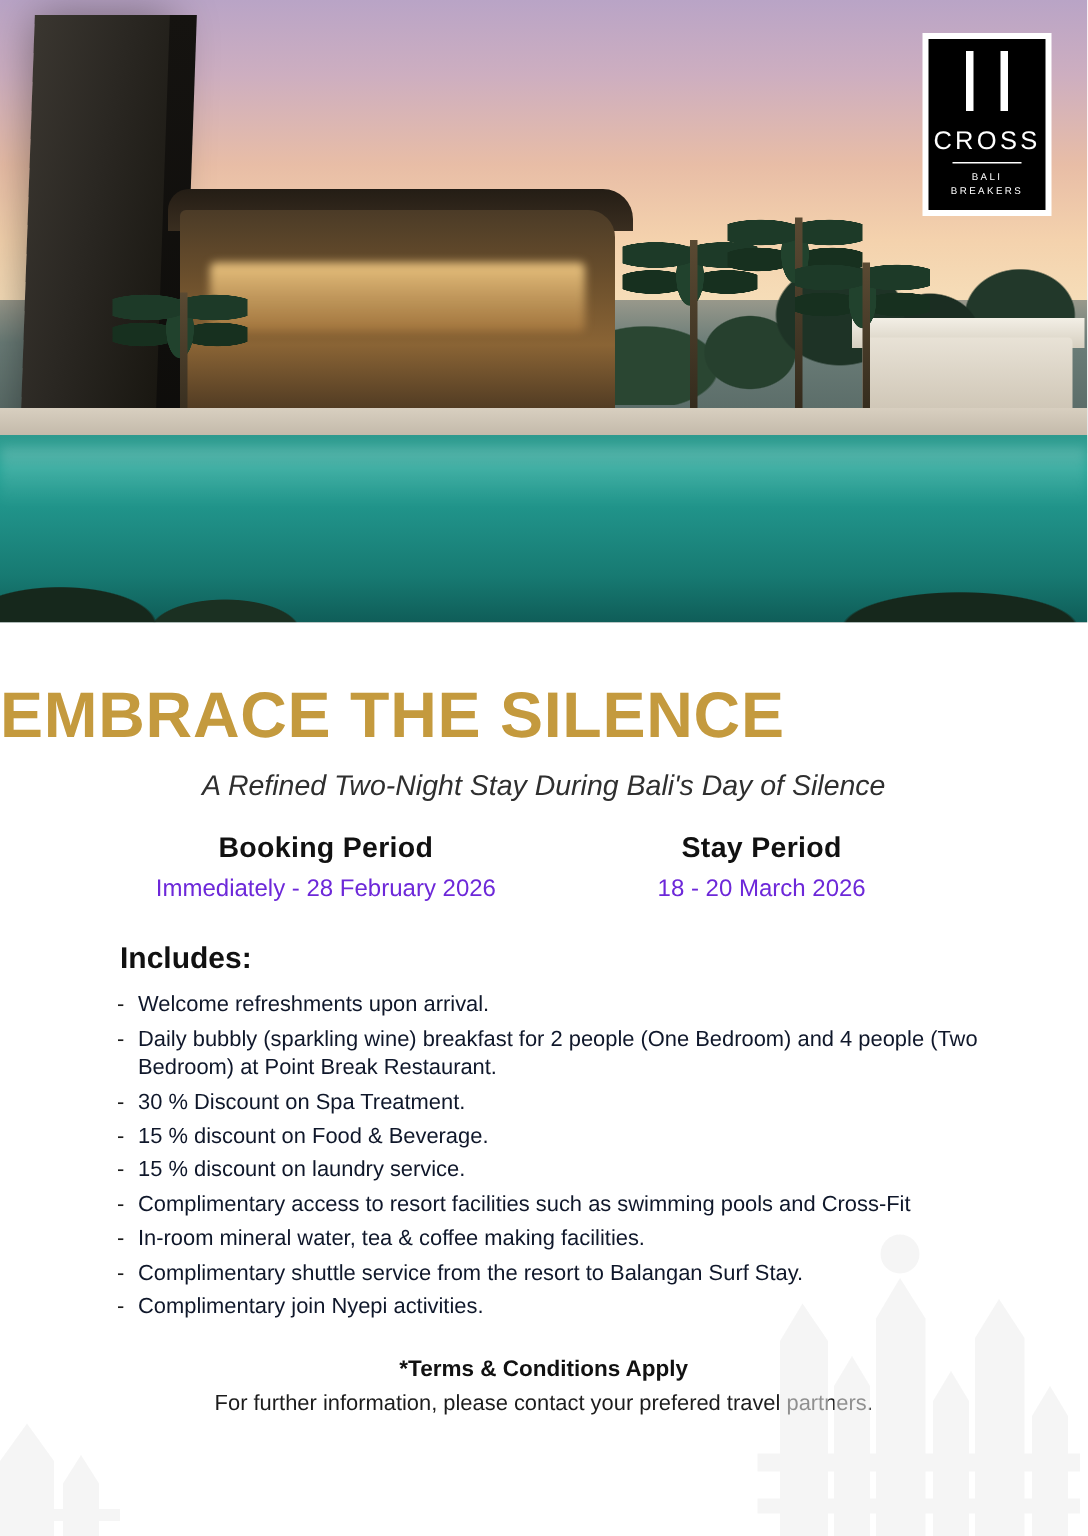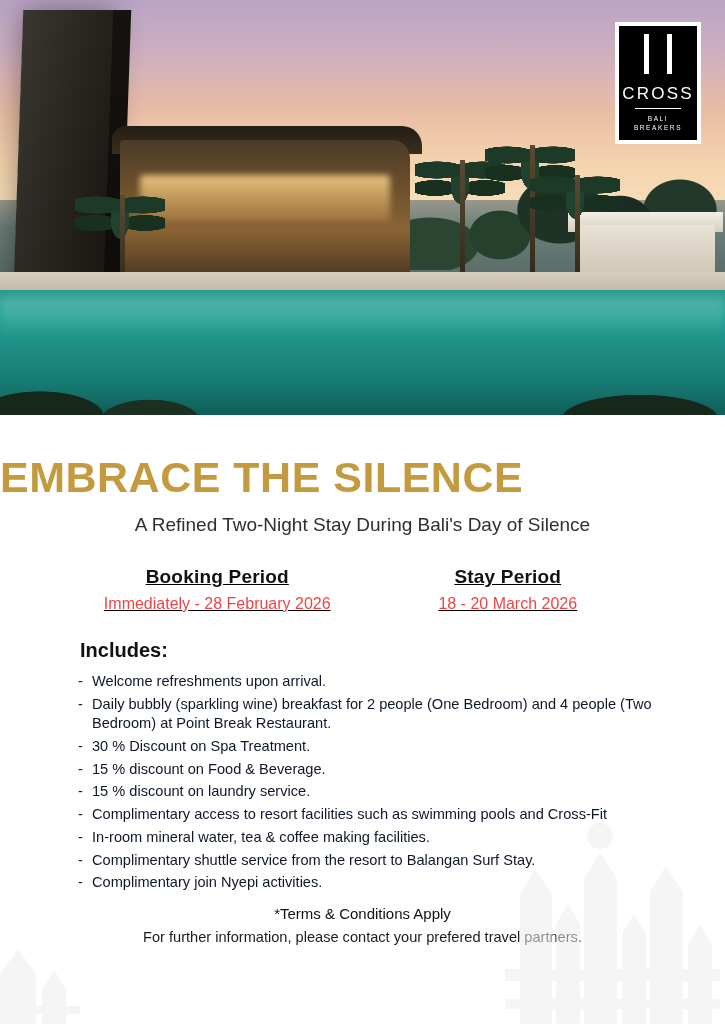--- a/index.html
+++ b/index.html
@@ -174,35 +174,35 @@
     font-size:43px;
     letter-spacing:.5px;
     font-weight:bold;
     color:#c49a3e;
     font-family:"Liberation Sans", sans-serif;
   }
   .subtitle {
     text-align:center;
     margin-top:12px;
     font-size:19px;
+    font-style:italic;
     color:#2f2f2f;
     font-family:"Liberation Sans", sans-serif;
   }
   .periods {
     display:flex;
-    margin-top:30px;
+    margin-top:19px;
     padding:0 72px;
-    text-decoration:underline;
   }
   .period { flex:1; text-align:center; }
   .period-title {
     font-size:19px; font-weight:bold; color:#111; letter-spacing:.2px;
   }
   .period-value {
-    font-size:16px; color:#ef4444; margin-top:7px;
+    font-size:16px; color:#6d28d9; margin-top:7px;
   }
   .includes-head {
     margin-top:26px;
     padding-left:80px;
     font-size:20px;
     font-weight:bold;
     color:#111;
   }
   ul.includes {
     margin-top:10px;
@@ -218,23 +218,23 @@
     margin-bottom:3px;
     padding-left:14px;
   }
   ul.includes li:before {
     content:"-";
     position:absolute; left:0; top:0;
     color:#1c1c1c;
   }
   .terms {
     text-align:center;
-    margin-top:12px;
+    margin-top:22px;
     font-size:15px;
-    font-weight:normal;
+    font-weight:bold;
     color:#111;
   }
   .contact {
     text-align:center;
     margin-top:7px;
     font-size:14.6px;
     color:#1c1c1c;
   }
 </style>
 </head>

